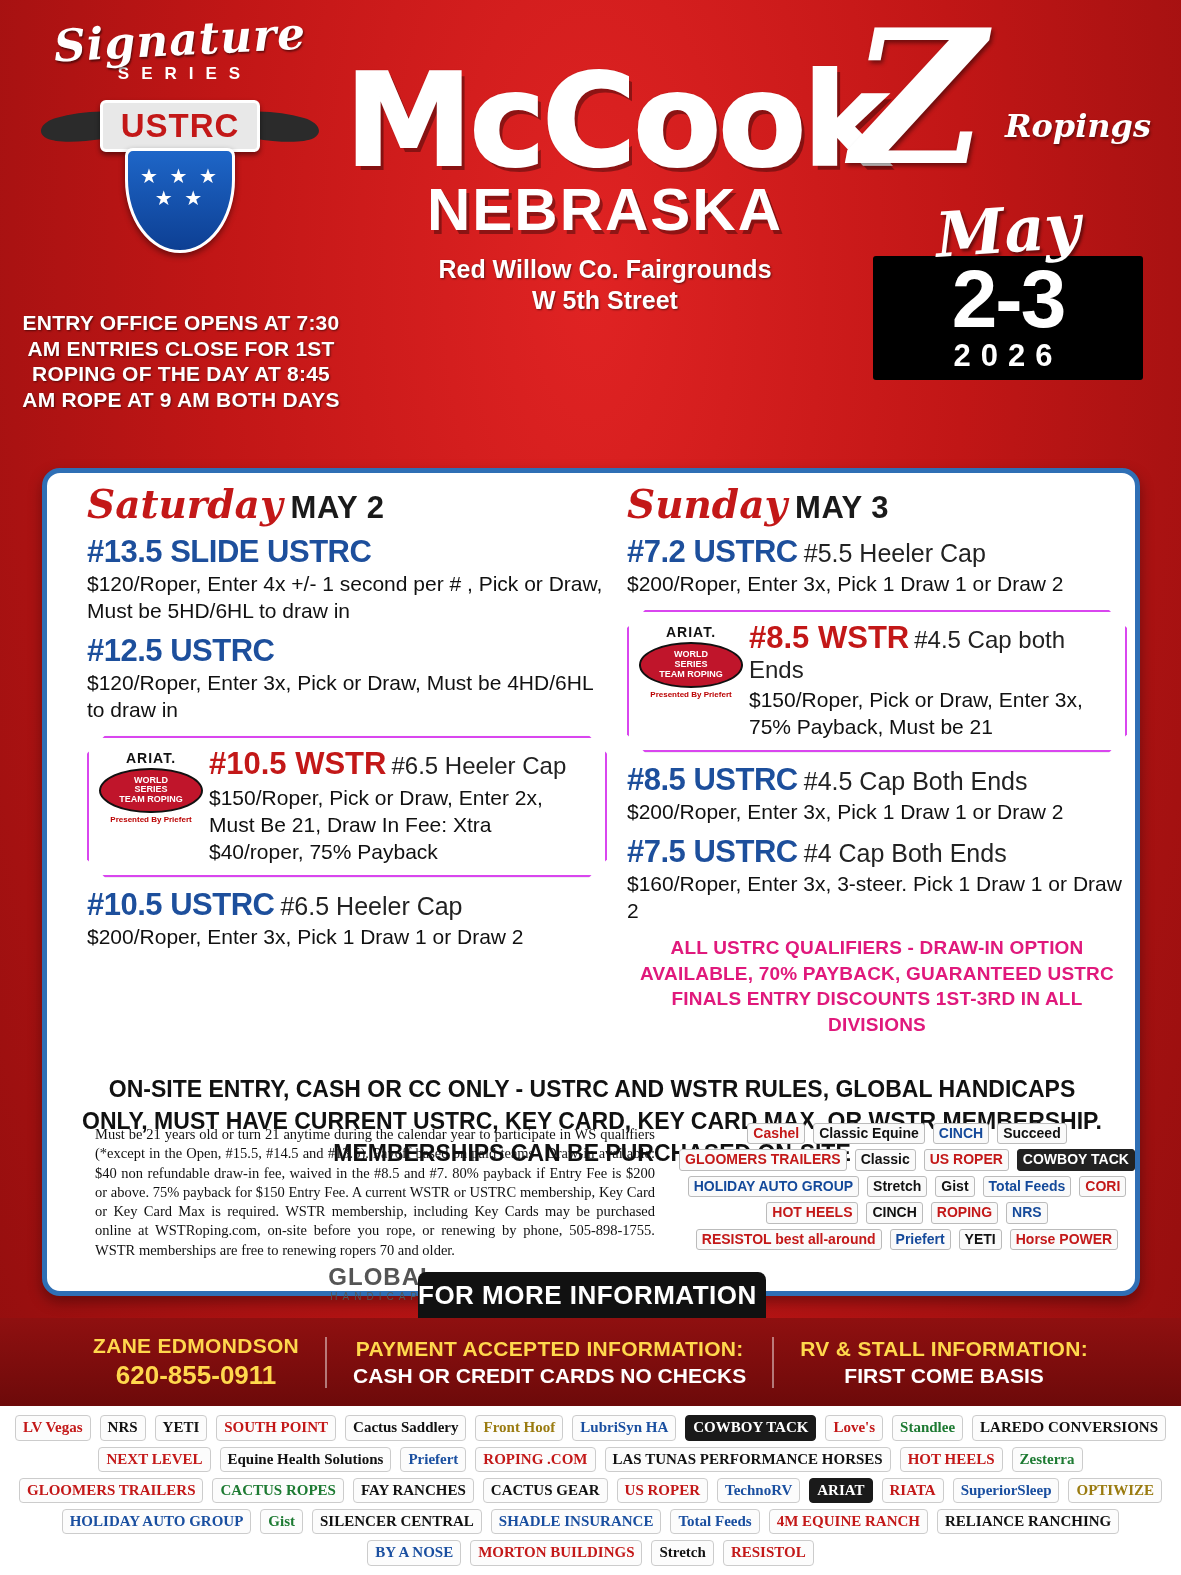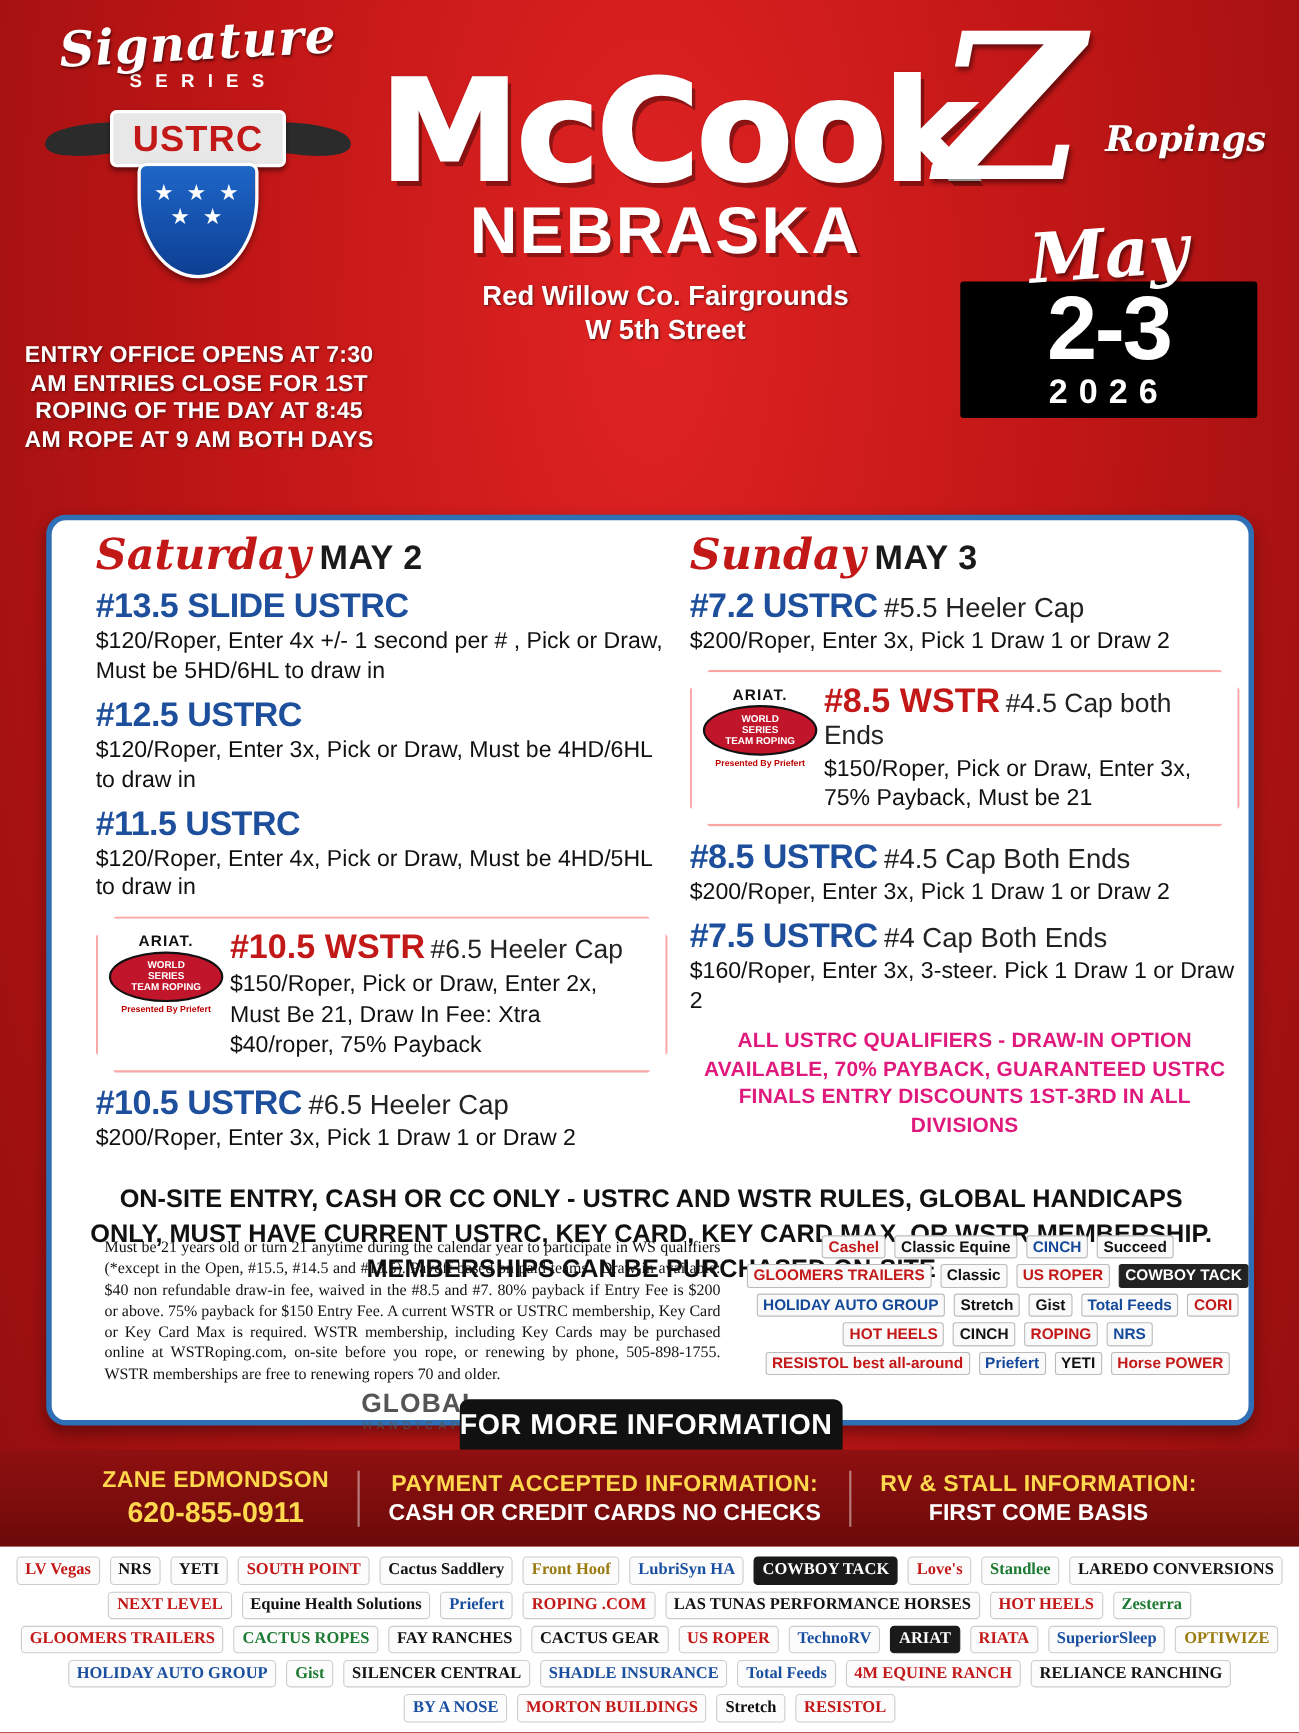--- a/index.html
+++ b/index.html
@@ -123,21 +123,21 @@
   .ev { margin-top:8px; }
   .ev-title {
     font-weight:bold; font-size:31px; color:#1d4f9c; display:inline; letter-spacing:-.5px;
   }
   .ev-sub { font-size:25px; color:#222; display:inline; margin-left:6px; }
   .ev-desc { font-size:21px; color:#111; line-height:1.28; margin-top:1px; }
 
   
   .wstr {
     position:relative; margin:12px 0 10px; padding:8px 14px 10px 120px;
-    border:2px solid #fca5a5; background:#fff;
+    border:2px solid #d946ef; background:#fff;
     box-shadow:0 2px 5px rgba(0,0,0,.18);
     clip-path: polygon(18px 0, calc(100% - 18px) 0, 100% 18px, 100% calc(100% - 18px), calc(100% - 18px) 100%, 18px 100%, 0 calc(100% - 18px), 0 18px);
   }
   .ariat-logo {
     position:absolute; left:10px; top:12px; width:104px; text-align:center;
   }
   .ariat-name { font-weight:bold; font-size:14px; color:#111; letter-spacing:1px; }
   .ariat-oval {
     margin-top:2px; background:#c0152b; color:#fff; border-radius:50%;
     font-weight:bold; font-size:9px; line-height:1.1; padding:6px 2px;
@@ -268,24 +268,20 @@
         <span class="day-script">Saturday</span><span class="day-date">MAY 2</span>
       </div>
 
       <div class="ev">
         <span class="ev-title">#13.5 SLIDE USTRC</span>
         <div class="ev-desc">$120/Roper, Enter 4x +/- 1 second per # , Pick or Draw, Must be 5HD/6HL to draw in</div>
       </div>
       <div class="ev">
         <span class="ev-title">#12.5 USTRC</span>
         <div class="ev-desc">$120/Roper, Enter 3x, Pick or Draw, Must be 4HD/6HL to draw in</div>
-      </div>
-      <div class="ev">
-        <span class="ev-title">#11.5 USTRC</span>
-        <div class="ev-desc">$120/Roper, Enter 4x, Pick or Draw, Must be 4HD/5HL to draw in</div>
       </div>
 
       <div class="wstr">
         <div class="ariat-logo">
           <div class="ariat-name">ARIAT.</div>
           <div class="ariat-oval">
             <div>WORLD</div>
             <div>SERIES</div>
             <div>TEAM ROPING</div>
           </div>

